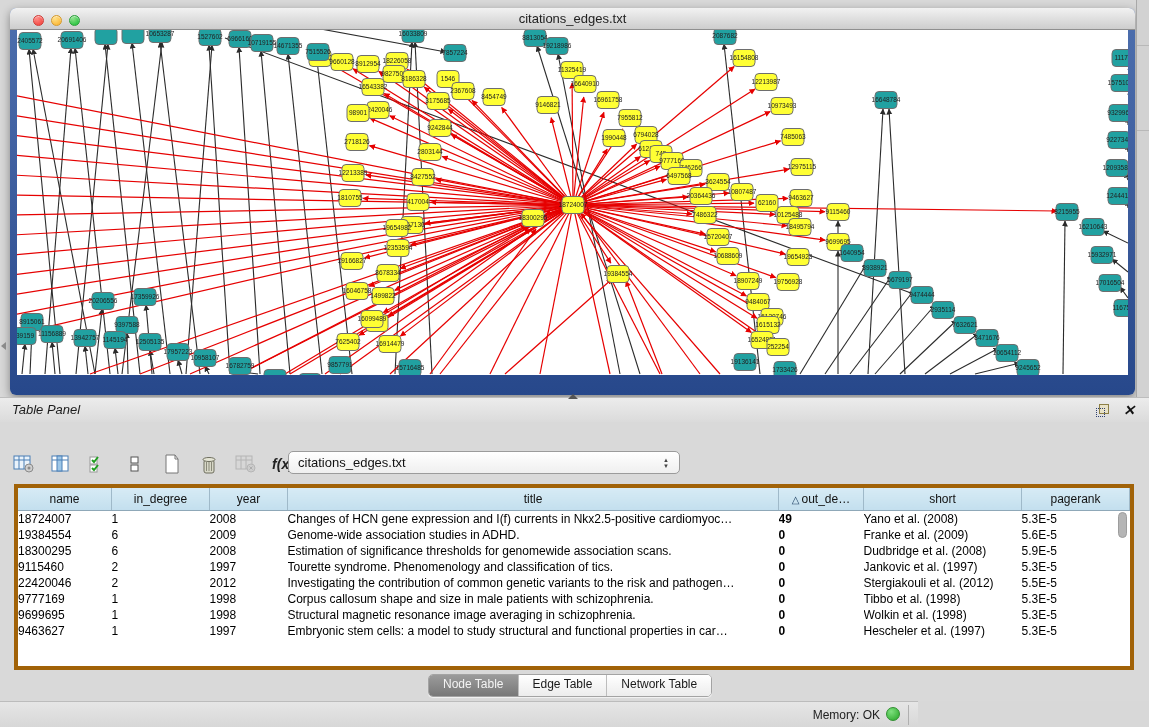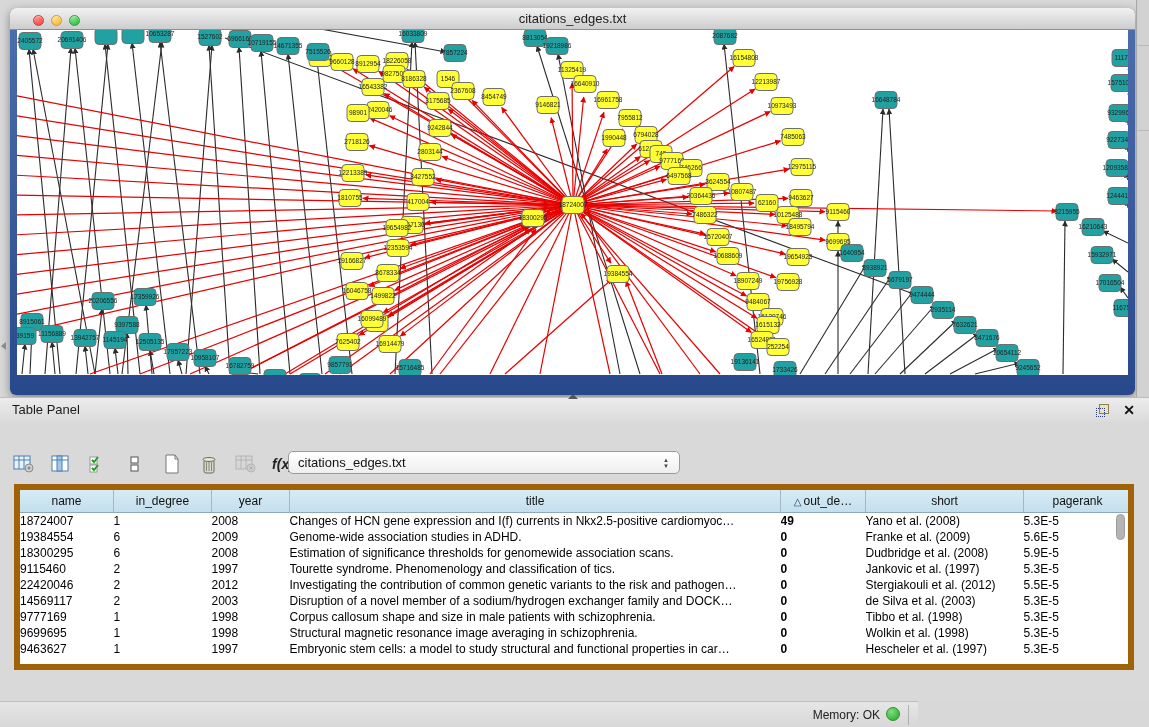--- a/index.html
+++ b/index.html
@@ -36,21 +36,21 @@
   
   #right-col{
     position:absolute;left:1136px;top:0;width:13px;height:397px;
     background:#d2d2d2;border-left:1px solid #a8a8a8;box-sizing:border-box;
   }
   .right-col-line{position:absolute;left:0;width:100%;height:1px;background:#b8b8b8;}
   
   #table-panel-header{
     position:absolute;left:0;top:397px;width:1149px;height:27px;
     background:linear-gradient(#ececec,#dadada);
-    border-top:1px solid #bdbdbd;border-bottom:1px solid #b5b5b5;box-sizing:border-box;
+    border-top:1px solid #bdbdbd;border-bottom:1px solid #b5b5b5;box-sizing:border-box;font-style:italic;
   }
   #table-panel-title{position:absolute;left:12px;top:4px;font-size:13px;color:#1c1c1c;}
   #panel-splitter-grip{position:absolute;left:568px;top:-4px;width:0;height:0;
     border-left:5px solid transparent;border-right:5px solid transparent;border-bottom:5px solid #555;}
   #float-icon{position:absolute;right:40px;top:6px;width:13px;height:12px;cursor:pointer;}
   #float-icon .sq1{position:absolute;left:3px;top:0;width:8px;height:8px;border:1px solid #8d7f45;background:#e8e2c8;}
   #float-icon .sq2{position:absolute;left:0;top:4px;width:7px;height:7px;border:1px dotted #2e3f6e;}
   #close-icon{position:absolute;right:14px;top:3px;font-size:14px;font-weight:bold;color:#111;cursor:pointer;line-height:18px;}
   #panel-body{position:absolute;left:0;top:422px;width:1149px;height:279px;background:#d9d9d9;}
   
@@ -62,21 +62,21 @@
     position:absolute;left:288px;top:29px;width:392px;height:23px;
     background:linear-gradient(#ffffff,#efefef);
     border:1px solid #9b9b9b;border-radius:5px;box-sizing:border-box;
     display:flex;align-items:center;cursor:pointer;
   }
   #table-combo .combo-text{flex:1;font-size:13px;color:#111;padding-left:9px;white-space:nowrap;overflow:hidden;}
   #table-combo .combo-arrows{width:18px;text-align:center;color:#444;font-size:6px;line-height:6px;padding-right:4px;}
   
   #node-table{
     position:absolute;left:14px;top:62px;width:1120px;height:186px;
-    background:#fff;border:6px solid #a16207;box-sizing:border-box;overflow:hidden;
+    background:#fff;border:4px solid #a16207;box-sizing:border-box;overflow:hidden;
   }
   #tbl{border-collapse:collapse;table-layout:fixed;width:1091px;font-size:12px;color:#000;}
   #tbl th{
     height:20px;background:linear-gradient(#d7ebf5,#c3dfee);
     border-right:1px solid #9fb9c9;border-bottom:1px solid #8fa8b8;
     font-weight:normal;font-size:12px;color:#111;text-align:center;overflow:hidden;white-space:nowrap;
   }
   #tbl th:last-child{border-right:1px solid #9fb9c9;}
   #tbl td{height:16px;line-height:16px;white-space:nowrap;overflow:hidden;text-overflow:clip;padding:0;}
   .c-name{width:91px;} .c-indeg{width:95px;} .c-year{width:75px;} .c-title{width:488px;}
@@ -698,29 +698,20 @@
           <tr>
             <td class="c-name">22420046</td>
             <td class="c-indeg">2</td>
             <td class="c-year">2012</td>
             <td class="c-title">Investigating the contribution of common genetic variants to the risk and pathogen…</td>
             <td class="c-out">0</td>
             <td class="c-short">Stergiakouli et al. (2012)</td>
             <td class="c-pr">5.5E-5</td>
           </tr>
           <tr>
-            <td class="c-name">14569117</td>
-            <td class="c-indeg">2</td>
-            <td class="c-year">2003</td>
-            <td class="c-title">Disruption of a novel member of a sodium/hydrogen exchanger family and DOCK…</td>
-            <td class="c-out">0</td>
-            <td class="c-short">de Silva et al. (2003)</td>
-            <td class="c-pr">5.3E-5</td>
-          </tr>
-          <tr>
             <td class="c-name">9777169</td>
             <td class="c-indeg">1</td>
             <td class="c-year">1998</td>
             <td class="c-title">Corpus callosum shape and size in male patients with schizophrenia.</td>
             <td class="c-out">0</td>
             <td class="c-short">Tibbo et al. (1998)</td>
             <td class="c-pr">5.3E-5</td>
           </tr>
           <tr>
             <td class="c-name">9699695</td>
@@ -740,19 +731,24 @@
             <td class="c-short">Hescheler et al. (1997)</td>
             <td class="c-pr">5.3E-5</td>
           </tr>
         </tbody>
     </table>
     <div id="tbl-scrollbar">
       <div id="tbl-thumb"></div>
     </div>
   </div>
 
+  <div id="table-tabs">
+      <div class="tab active">Node Table</div>
+      <div class="tab">Edge Table</div>
+      <div class="tab">Network Table</div>
+    </div>
 </div>
 
 <div id="status-bar">
   <span id="memory-label">Memory: OK</span>
   <span id="memory-dot"></span>
   <span id="status-divider"></span>
 </div>
 
 </body></html>

